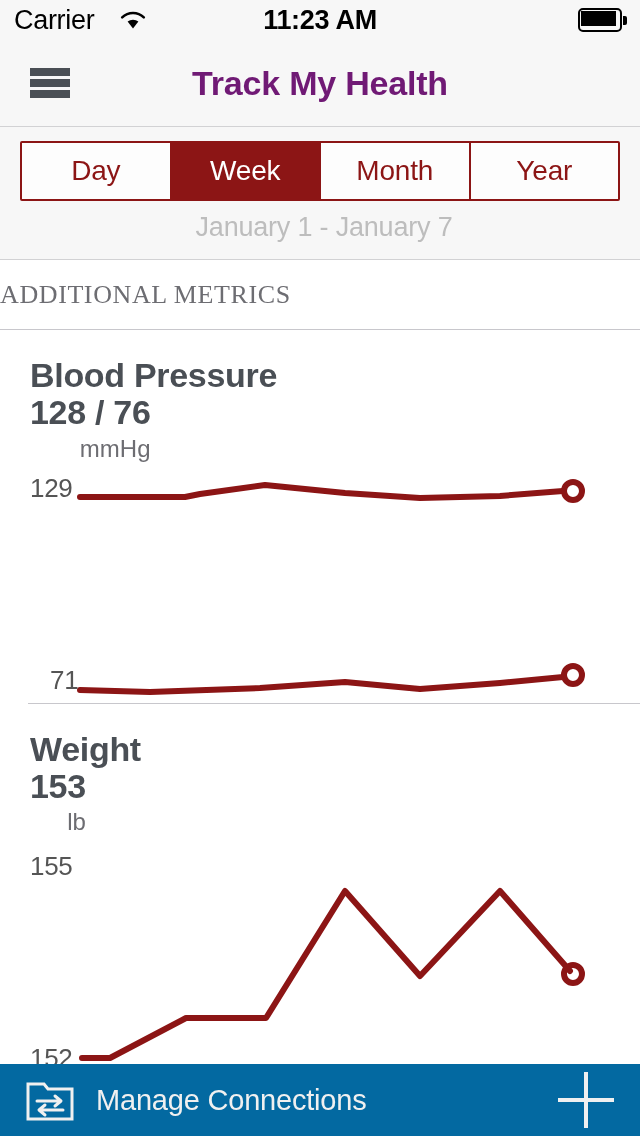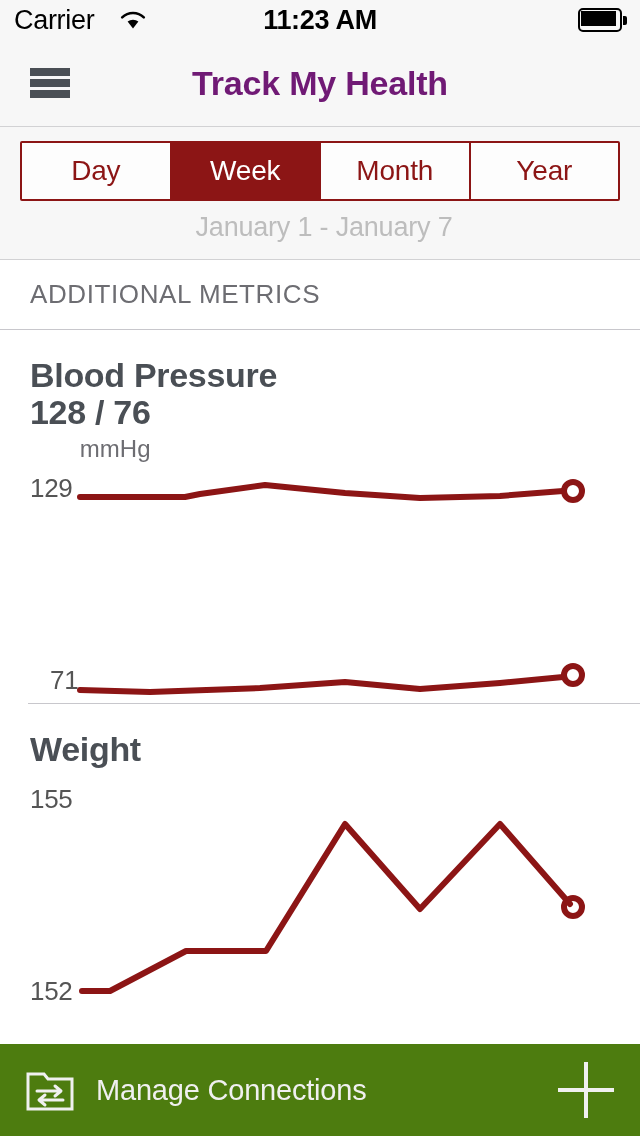--- a/index.html
+++ b/index.html
@@ -73,22 +73,22 @@
   .seg.active { background:#8C1515; color:#ffffff; }
   .daterange {
     background:#F7F7F7; text-align:center;
     font-size:27px; color:#BDBDBD; padding:11px 0 16px 8px; letter-spacing:-0.2px;
   }
   .seg-bottom-rule { height:1px; background:#D2D2D4; }
 
   
   .section-header {
     height:69px; display:flex; align-items:center;
-    padding-left:30px; background:#ffffff;
-    font-size:26px; color:#6D6D72; letter-spacing:0.6px;
+    background:#ffffff;
+    font-size:26px; color:#6D6D72; letter-spacing:0.6px;font-family:Liberation Serif, serif;
   }
   .rule-full { height:1px; background:#C8C7CC; }
   .rule-inset { height:1px; background:#C8C7CC; margin-left:28px; }
 
   
   .metric { background:#ffffff; position:relative; }
   .metric-head {
     display:flex; align-items:flex-start; justify-content:space-between;
     padding:26px 30px 0 30px;
     flex-direction:column;
@@ -104,22 +104,22 @@
   .metric-unit { font-size:24px; color:#6D6D72; margin-top:4px; }
 
   .chart-area { position:relative; width:640px; }
   .chart-svg { display:block; }
   .axis-label {
     position:absolute; font-size:26px; color:#555; letter-spacing:-0.3px;
   }
 
   
   .bottombar {
-    position:absolute; left:0; bottom:0; width:640px; height:92px;
-    background:#4d7c0f; display:flex; align-items:center; padding:0 26px;
+    position:absolute; left:0; bottom:0; width:640px; height:72px;
+    background:#0369a1; display:flex; align-items:center; padding:0 26px;
   }
   .folder-icon { width:48px; height:42px; flex:none; }
   .bottom-label {
     color:#F0F0F0; font-size:29px; margin-left:22px; letter-spacing:-0.2px;
   }
   .plus-btn {
     margin-left:auto; width:56px; height:56px; position:relative; cursor:pointer;
   }
   .plus-btn::before, .plus-btn::after {
     content:""; position:absolute; background:#F0F0F0;
@@ -197,20 +197,24 @@
         <circle cx="573" cy="212" r="9" fill="none" stroke="#8C1515" stroke-width="6"></circle>
       </svg>
     </div>
   </div>
 
   <div class="rule-inset"></div>
 
   <div class="metric">
     <div class="metric-head">
       <div class="metric-title">Weight</div>
+      <div class="metric-readout">
+        <div class="metric-value">153</div>
+        <div class="metric-unit">lb</div>
+      </div>
     </div>
 
     <div class="chart-area" style="height:250px;">
       <span class="axis-label" style="left:30px; top:15px;">155</span>
       <span class="axis-label" style="left:30px; top:207px;">152</span>
 
       <svg class="chart-svg" width="640" height="250" viewBox="0 0 640 250">
         <polyline points="82,222 110,222 186,182 266,182 345,55 420,140 500,55 570,135" fill="none" stroke="#8C1515" stroke-width="6" stroke-linecap="round" stroke-linejoin="round"></polyline>
         <circle cx="573" cy="138" r="9" fill="none" stroke="#8C1515" stroke-width="6"></circle>
       </svg>

